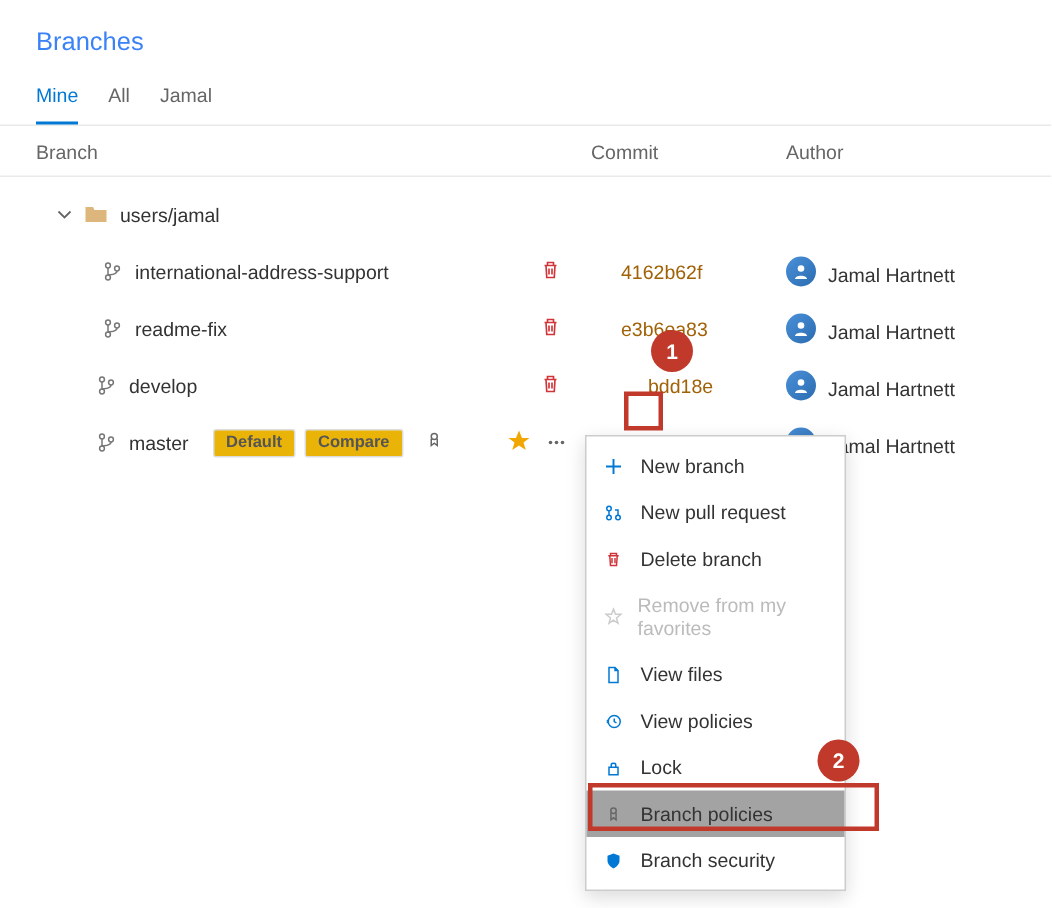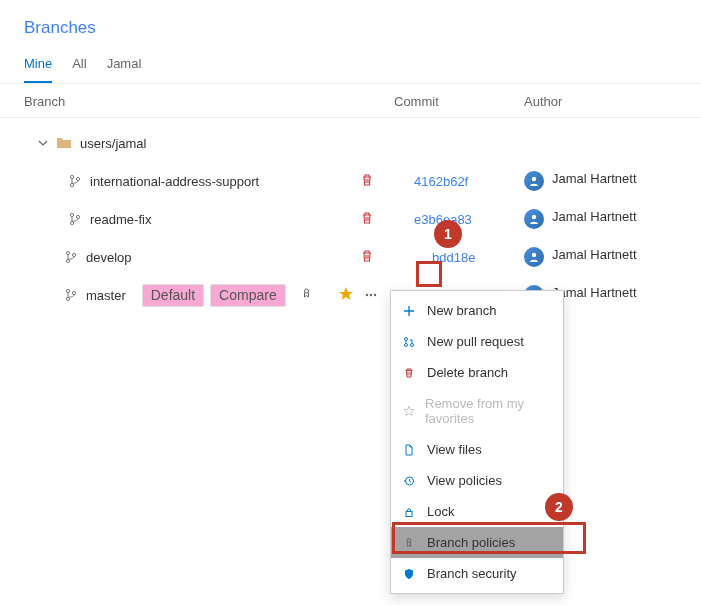--- a/index.html
+++ b/index.html
@@ -67,39 +67,40 @@
     }
     .folder-icon, .branch-icon {
       display: inline-flex;
       align-items: center;
       color: #777;
     }
     .folder-icon { color: #dcb67a; }
     .branch-name { color: #333; }
     .tags { display: flex; gap: 6px; margin-left: 8px; }
     .tag {
-      background: #f9a8d4;
+      background: #eab308;
       border: 1px solid #ddd;
       color: #555;
-      font-size: 14px;
+      font-size: 11px;
       padding: 2px 8px 3px 8px;
       border-radius: 2px;
+      font-weight: bold;
     }
     .policy-icon { color: #666; margin-left: 6px; }
     .delete-icon { color: #d13438; cursor: pointer; }
     .star-icon { color: #f2a600; }
     .actions {
       display: flex;
       align-items: center;
       gap: 6px;
       margin-left: auto;
       margin-right: 12px;
     }
-    .col-commit-val { color: #3b82f6; text-align: left; padding-left: 20px; font-family: "Segoe UI", sans-serif; }
-    .col-author-val { display: flex; align-items: flex-start; gap: 8px; }
+    .col-commit-val { color: #a16207; text-align: left; padding-left: 20px; font-family: "Segoe UI", sans-serif; }
+    .col-author-val { display: flex; align-items: flex-end; gap: 8px; }
     .avatar {
       width: 20px; height: 20px; border-radius: 50%;
       background: linear-gradient(135deg, #4a90d9, #2b6cb0);
       display: inline-flex; align-items: center; justify-content: center;
       color: #fff; font-size: 10px; font-weight: bold;
     }
     .highlight-box {
       border: 3px solid #c0392b;
       position: absolute;
       pointer-events: none;

